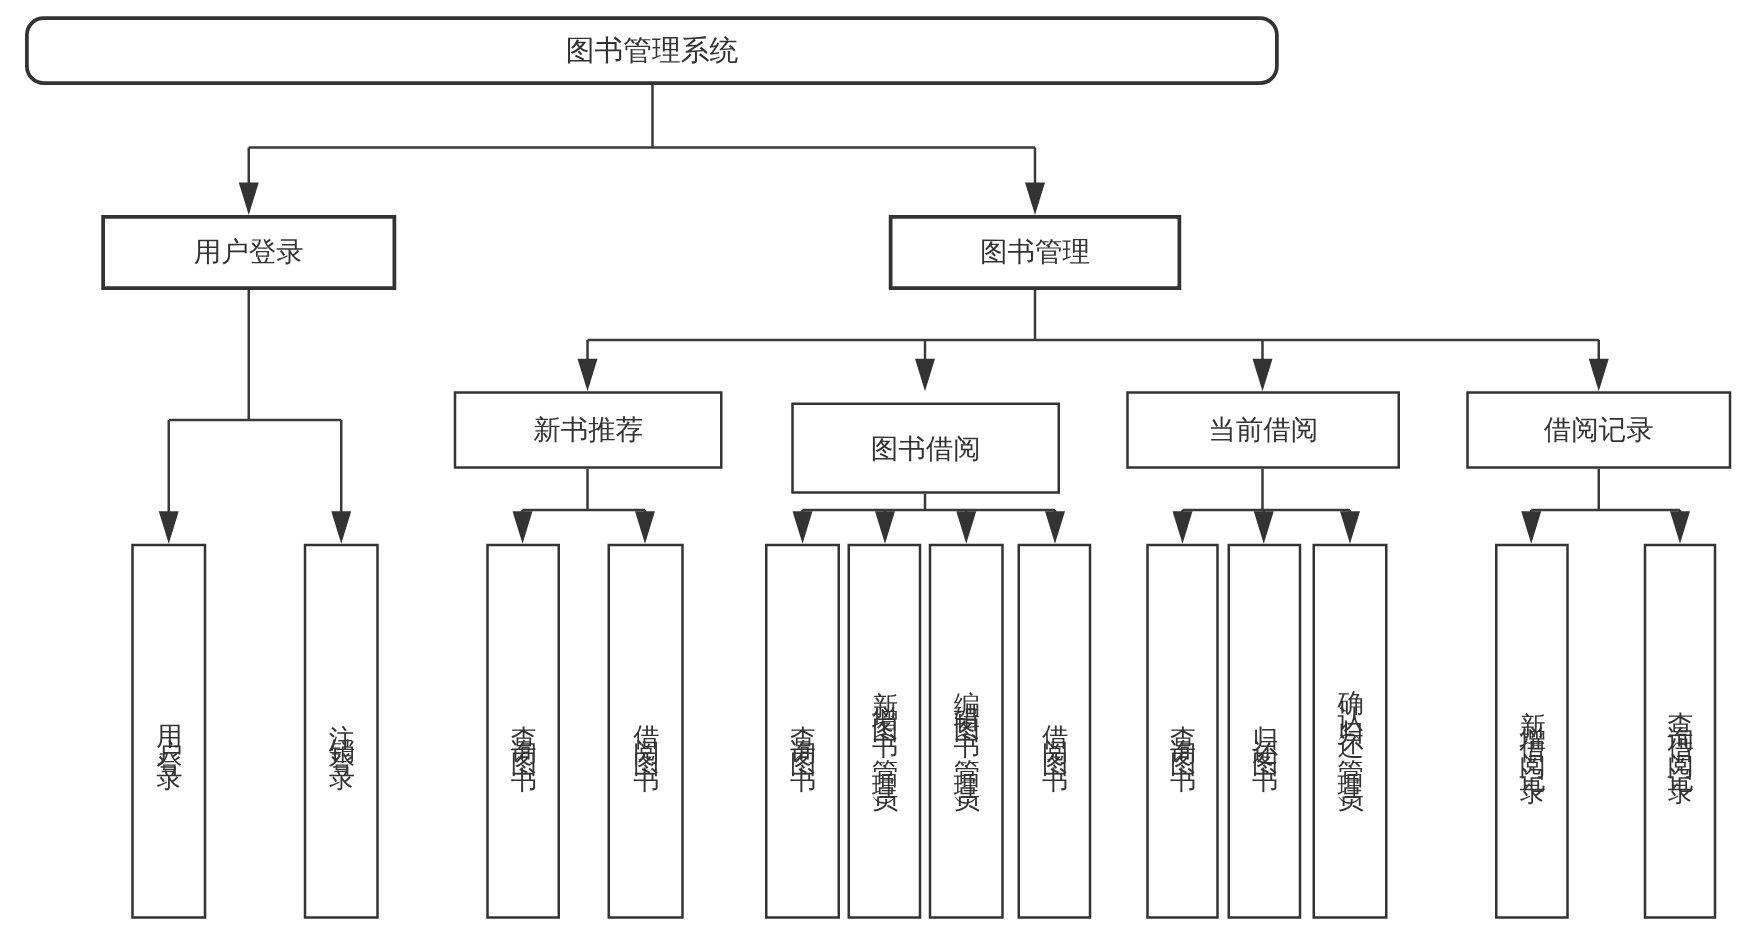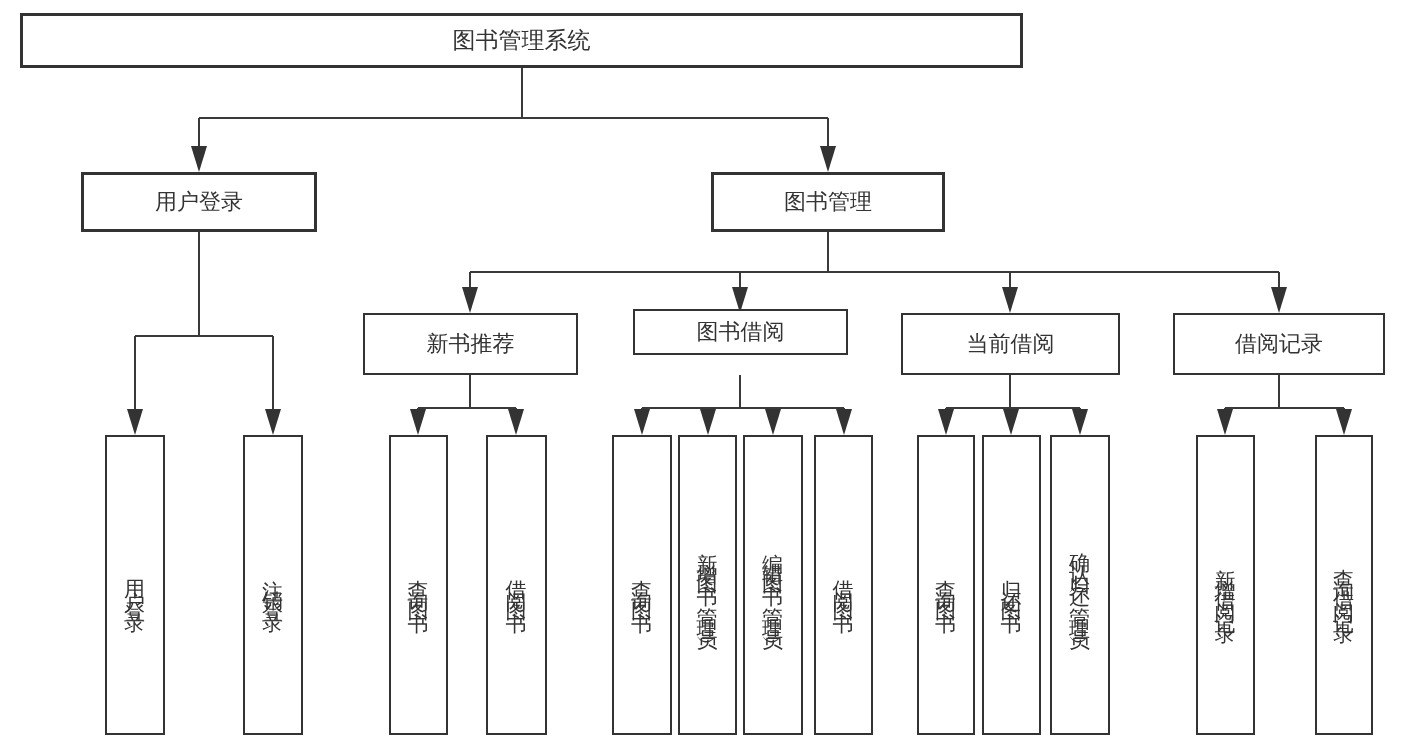--- a/index.html
+++ b/index.html
@@ -25,21 +25,21 @@
     position: absolute;
     box-sizing: border-box;
     background: #ffffff;
     border: 2px solid #333333;
     display: flex;
     align-items: center;
     justify-content: center;
     color: #333333;
     z-index: 2;
   }
-  .node.lv0 { border-width: 3px; font-size: 23px; }
+  .node.lv0 { border-width: 3px; font-size: 23px; border-radius: 15px; }
   .node.lv1 { border-width: 3px; font-size: 22px; }
   .node.lv2 { border-width: 2px; font-size: 22px; justify-content: center; }
   .node.leaf { border-width: 2px; font-size: 21px; }
   .node.leaf span {
     writing-mode: vertical-rl;
     text-orientation: mixed;
     letter-spacing: 11px;
     line-height: 1;
     white-space: nowrap;
   }
@@ -99,21 +99,21 @@
   <div class="node lv1" style="left:81px;top:172px;width:236px;height:60px">
     <span>用户登录</span>
   </div>
   <div class="node lv1" style="left:711px;top:172px;width:234px;height:60px">
     <span>图书管理</span>
   </div>
 
   <div class="node lv2" style="left:363px;top:313px;width:215px;height:62px">
     <span>新书推荐</span>
   </div>
-  <div class="node lv2" style="left:633px;top:309px;width:215px;height:46px">
+  <div class="node lv2" style="left:633px;top:322px;width:215px;height:73px">
     <span>图书借阅</span>
   </div>
   <div class="node lv2" style="left:901px;top:313px;width:219px;height:62px">
     <span>当前借阅</span>
   </div>
   <div class="node lv2" style="left:1173px;top:313px;width:212px;height:62px">
     <span>借阅记录</span>
   </div>
 
   <div class="node leaf" style="left:105px;top:435px;width:60px;height:300px">

